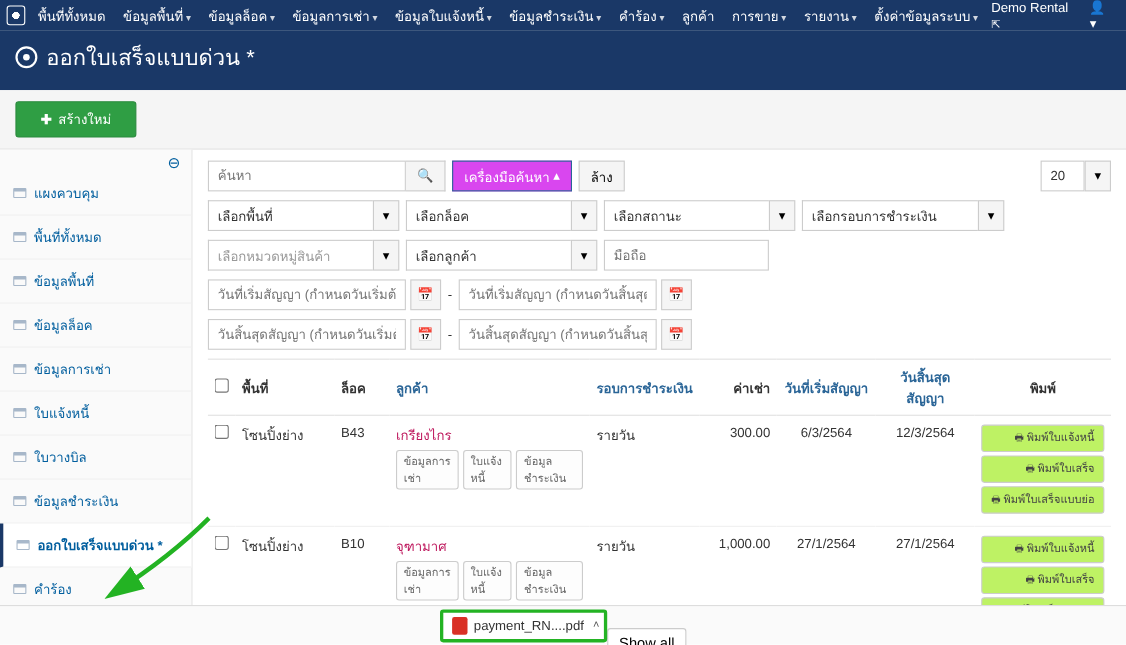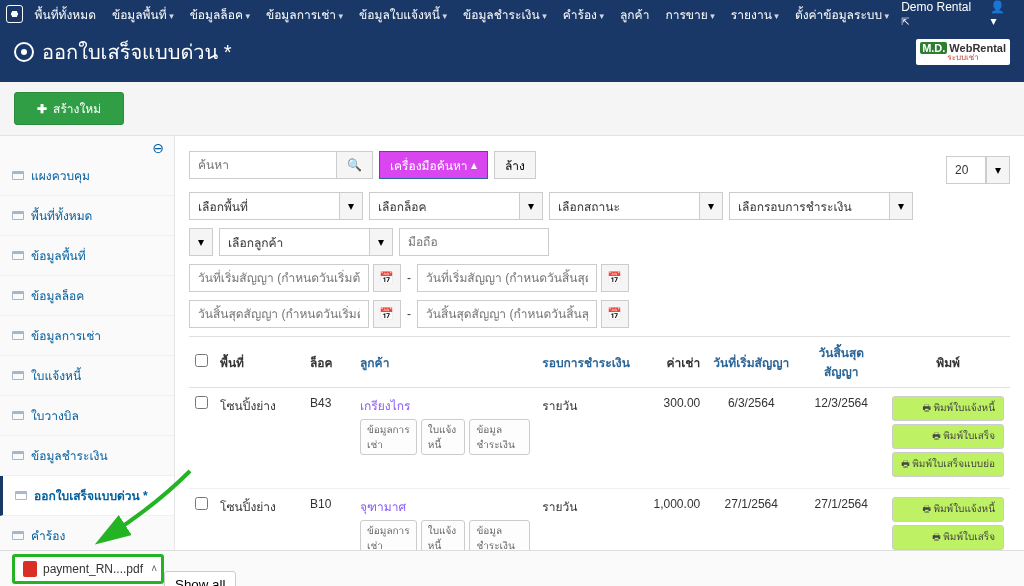--- a/index.html
+++ b/index.html
@@ -34,48 +34,48 @@
   .sidebar .collapse { text-align: right; padding: 4px 10px 0 0; color: #005e9e; cursor: pointer; font-size: 14px; }
   .sidebar ul { list-style: none; }
   .sidebar li { padding: 10px 12px; border-bottom: 1px solid #f0f0f0; color: #005e9e; cursor: pointer; display: flex; align-items: center; gap: 7px; font-size: 12px; }
   .sidebar li.active { border-left: 3px solid #1a3867; background: #fff; font-weight: bold; }
   .folder { width: 12px; height: 9px; border: 1px solid #6f8aa8; border-top: 3px solid #6f8aa8; border-radius: 1px; display: inline-block; opacity: .6; }
   
   .main { flex: 1; padding: 10px 14px; overflow: hidden; }
   .row { display: flex; gap: 6px; margin-bottom: 8px; align-items: center; }
   .searchgrp { display: flex; }
   .input, .select { height: 28px; border: 1px solid #ccc; padding: 0 8px; font-size: 12px; background: #fff; }
-  .input { width: 148px; }
+  .input { width: 180px; }
   .btn { height: 28px; border: 1px solid #ccc; background: #f5f5f5; padding: 0 10px; cursor: pointer; display: inline-flex; align-items: center; font-size: 12px; }
   .btn.attached { border-left: none; }
   .btn-primary { background: #d946ef; border-color: #2a6597; color: #fff; }
   .filters .sel { display: flex; }
   .filters .sel .select { border-right: none; }
   .filters .sel .caret { width: 24px; justify-content: center; }
   .filters .select.sm { width: 150px; }
   .dategrp { display: flex; align-items: center; gap: 4px; }
   .dategrp .input { width: 180px; }
   .calbtn { height: 28px; width: 28px; justify-content: center; }
   
   .pagesize { margin-left: auto; }
   
   table { width: 100%; border-collapse: collapse; margin-top: 4px; }
   th { text-align: left; font-weight: bold; padding: 6px 6px; border-top: 1px solid #e0e0e0; border-bottom: 1px solid #e0e0e0; color: #333; }
   th.link { color: #2a6597; }
   td { padding: 8px 6px; vertical-align: top; border-bottom: 1px solid #f0f0f0; }
   .tags { display: flex; gap: 4px; margin-top: 4px; }
   .tag { border: 1px solid #ccc; border-radius: 3px; padding: 2px 6px; font-size: 10px; color: #666; cursor: pointer; background: #fdfdfd; }
-  .custlink { color: #8b5cf6; }
+  .custlink { color: #be185d; }
   .num { text-align: right; }
   .center { text-align: center; }
   .printcol { text-align: right; }
   .pbtn { display: block; border: 1px solid #ccc; border-radius: 3px; padding: 3px 8px; font-size: 10px; color: #444; background: #bef264; cursor: pointer; margin-bottom: 3px; white-space: nowrap; }
   .pbtn::before { content: "🖶 "; font-size: 9px; }
   
-  .dlbar { position: absolute; left: 0; right: 0; bottom: 0; height: 36px; background: #fafafa; border-top: 1px solid #ddd; display: flex; align-items: center; padding: 16px 12px; justify-content: flex-start; }
+  .dlbar { position: absolute; left: 0; right: 0; bottom: 0; height: 36px; background: #fafafa; border-top: 1px solid #ddd; display: flex; align-items: center; padding: 16px 12px; justify-content: center; }
   .chip { border: 3px solid #23b323; border-radius: 3px; padding: 4px 18px 4px 8px; display: inline-flex; align-items: center; gap: 6px; position: relative; background: #fff; }
   .chip .pdf { width: 14px; height: 16px; background: #d93025; display: inline-block; border-radius: 2px; position: relative; }
   .chip .caret { position: absolute; right: 4px; font-size: 10px; color: #555; }
   .arrow-svg { position: absolute; pointer-events: none; }
   .showall { border: 1px solid #ccc; padding: 5px 10px; border-radius: 3px; background: #fff; cursor: pointer; margin-top: 32px; }
 </style>
 </head>
 <body>
 
 <div class="topnav">
@@ -97,24 +97,20 @@
     <span class="site ext-icon">Demo Rental</span>
     <span class="user">👤 ▾</span>
   </div>
 </div>
 
 <div class="titlebar">
   <div class="title">
     <span class="sunicon"></span>
     <span>ออกใบเสร็จแบบด่วน *</span>
   </div>
-  <div class="logo">
-    <span class="row1"><span class="md">M.D.</span><span>WebRental</span></span>
-    <span class="sub">ระบบเช่า</span>
-  </div>
 </div>
 
 <div class="toolbar">
   <button class="btn-new">
     <span class="plus">✚</span>
     <span>สร้างใหม่</span>
   </button>
 </div>
 
 <div class="body">
@@ -174,21 +170,21 @@
 
     <div class="row">
       <div class="searchgrp">
         <input class="input" placeholder="ค้นหา" style="">
         <button class="btn attached">
             <span>🔍</span>
           </button>
       </div>
       <button class="btn btn-primary"><span>เครื่องมือค้นหา</span>&nbsp;▴</button>
       <button class="btn">ล้าง</button>
-      <div class="pagesize sel" style="display:flex;margin-top:10px;">
+      <div class="pagesize sel" style="display:flex;">
         <span class="select" style="display:inline-flex;align-items:center;width:40px;">20</span>
         <button class="btn caret" style="width:24px;justify-content:center;">▾</button>
       </div>
     </div>
 
     <div class="row filters">
       <div class="sel">
           <span class="select sm" style="display:inline-flex;align-items:center;">เลือกพื้นที่</span>
           <button class="btn caret">▾</button>
         </div>
@@ -201,20 +197,21 @@
           <button class="btn caret">▾</button>
         </div>
       <div class="sel">
           <span class="select" style="display:inline-flex;align-items:center;width:160px;">เลือกรอบการชำระเงิน</span>
           <button class="btn caret">▾</button>
         </div>
     </div>
 
     <div class="row filters">
       <div class="sel">
+          <span class="select sm" style="display:inline-flex;align-items:center;color:#999;">เลือกหมวดหมู่สินค้า</span>
           <button class="btn caret">▾</button>
         </div>
       <div class="sel">
           <span class="select sm" style="display:inline-flex;align-items:center;">เลือกลูกค้า</span>
           <button class="btn caret">▾</button>
         </div>
       <input class="input" style="width: 150px;" placeholder="มือถือ">
     </div>
 
     <div class="row">

